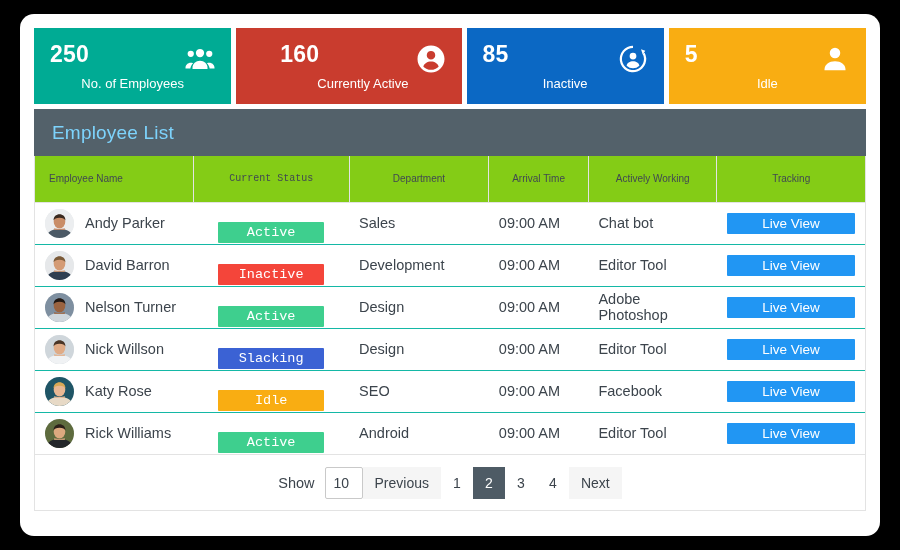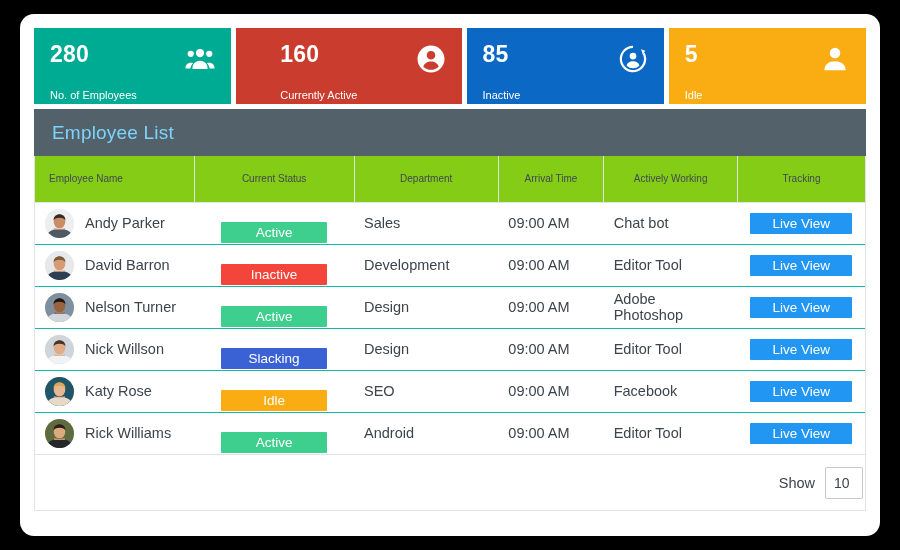--- a/index.html
+++ b/index.html
@@ -29,24 +29,25 @@
     padding: 13px 16px 0 16px;
     color: #ffffff;
   }
   .stat-value {
     font-size: 23px;
     font-weight: bold;
     line-height: 26px;
     letter-spacing: 0.2px;
   }
   .stat-label {
-    font-size: 11px;
+    font-size: 13px;
     line-height: 20px;
-    margin-top: 18px;
+    margin-top: 7px;
     font-weight: 400;
+    text-align: center;
   }
   .stat-icon {
     position: absolute;
     right: 16px; top: 16px;
     width: 30px; height: 30px;
     fill: #ffffff;
   }
 
   
   .section-bar {
@@ -86,21 +87,21 @@
     border-bottom: 1px solid #14b8a6;
     height: 42px;
     font-size: 14.5px;
     color: #3c444c;
     padding: 0 10px;
     vertical-align: middle;
   }
   table.emp-table tbody tr:last-child td { border-bottom: none; }
 
   .col-name   { width: 160px; }
-  .col-status { width: 163px; }
+  .col-status { width: 163px; font-family: Liberation Mono, monospace; }
   .col-dept   { width: 148px; }
   .col-time   { width: 110px; }
   .col-work   { width: 138px; }
   .col-track  { width: 128px; }
 
   td.cell-name { padding-left: 12px; }
   .name-cell { display: flex; align-items: center; gap: 11px; }
   .name-text { font-size: 14.5px; color: #3c444c; white-space: nowrap; }
 
   
@@ -127,40 +128,40 @@
     margin-top: 19px;
   }
 
   td.cell-dept { text-align: left; padding-left: 12px; }
   td.cell-time { text-align: left; padding-left: 12px; }
   td.cell-work { text-align: left; padding-left: 8px; }
   td.cell-track { text-align: center; }
 
   .live-view-btn {
     display: inline-block;
-    width: 102px; height: 21px; line-height: 21px;
+    width: 128px; height: 21px; line-height: 21px;
     background: #2196f3;
     color: #ffffff;
     font-size: 13.5px;
     text-align: center;
     border: none;
     border-radius: 1px;
     cursor: pointer;
     font-family: "Liberation Sans", sans-serif;
   }
 
   
   .table-footer {
     border: 1px solid #e3e3e3;
     border-top: none;
     height: 56px;
     display: flex;
     align-items: center;
-    justify-content: flex-end;
-    padding: 0 2px;
+    justify-content: center;
+    padding: 0 14px;
     background: #ffffff;
   }
   .show-group { display: flex; align-items: center; gap: 10px; }
   .show-label { font-size: 14.5px; color: #3c444c; }
   .show-select {
     width: 38px; height: 32px;
     border: 1px solid #c9c9c9;
     background: #ffffff;
     font-size: 14px;
     color: #3c444c;
@@ -195,21 +196,21 @@
   .page-btn.active { background: #4e5b65; color: #ffffff; }
 </style>
 </head>
 <body>
 
 <div class="app-shell">
 
   <div class="stats-row">
 
     <div class="stat-card" style="background: rgb(0, 171, 148);">
-      <div class="stat-value">280</div>
+      <div class="stat-value">250</div>
       <div class="stat-label">No. of Employees</div>
       <svg class="stat-icon" viewBox="0 0 24 24">
         <circle cx="12" cy="7.2" r="3.3"></circle>
         <circle cx="4.6" cy="7.8" r="2.5"></circle>
         <circle cx="19.4" cy="7.8" r="2.5"></circle>
         <path d="M6 19c0-3.3 2.7-5.6 6-5.6s6 2.3 6 5.6v1H6z"></path>
         <path d="M0.4 19c0-2.4 1.9-4.1 4.2-4.1 0.7 0 1.3 0.1 1.9 0.4-1.2 1.1-2 2.6-2.2 4.3H0.4z"></path>
         <path d="M23.6 19c0-2.4-1.9-4.1-4.2-4.1-0.7 0-1.3 0.1-1.9 0.4 1.2 1.1 2 2.6 2.2 4.3h3.9z"></path>
       </svg>
     </div>
@@ -388,15 +389,23 @@
           </tr>
         </tbody>
     </table>
   </div>
 
   <div class="table-footer">
     <div class="show-group">
       <span class="show-label">Show</span>
       <select class="show-select" id="show-select"><option value="10">10</option><option value="25">25</option><option value="50">50</option><option value="100">100</option></select>
     </div>
+    <div class="pagination" id="pagination">
+        <button class="page-btn">Previous</button>
+        <button class="page-btn num">1</button>
+        <button class="page-btn num active" style="background: rgb(78, 91, 101);">2</button>
+        <button class="page-btn num">3</button>
+        <button class="page-btn num">4</button>
+        <button class="page-btn">Next</button>
+      </div>
   </div>
 
 </div>
 
 </body></html>

